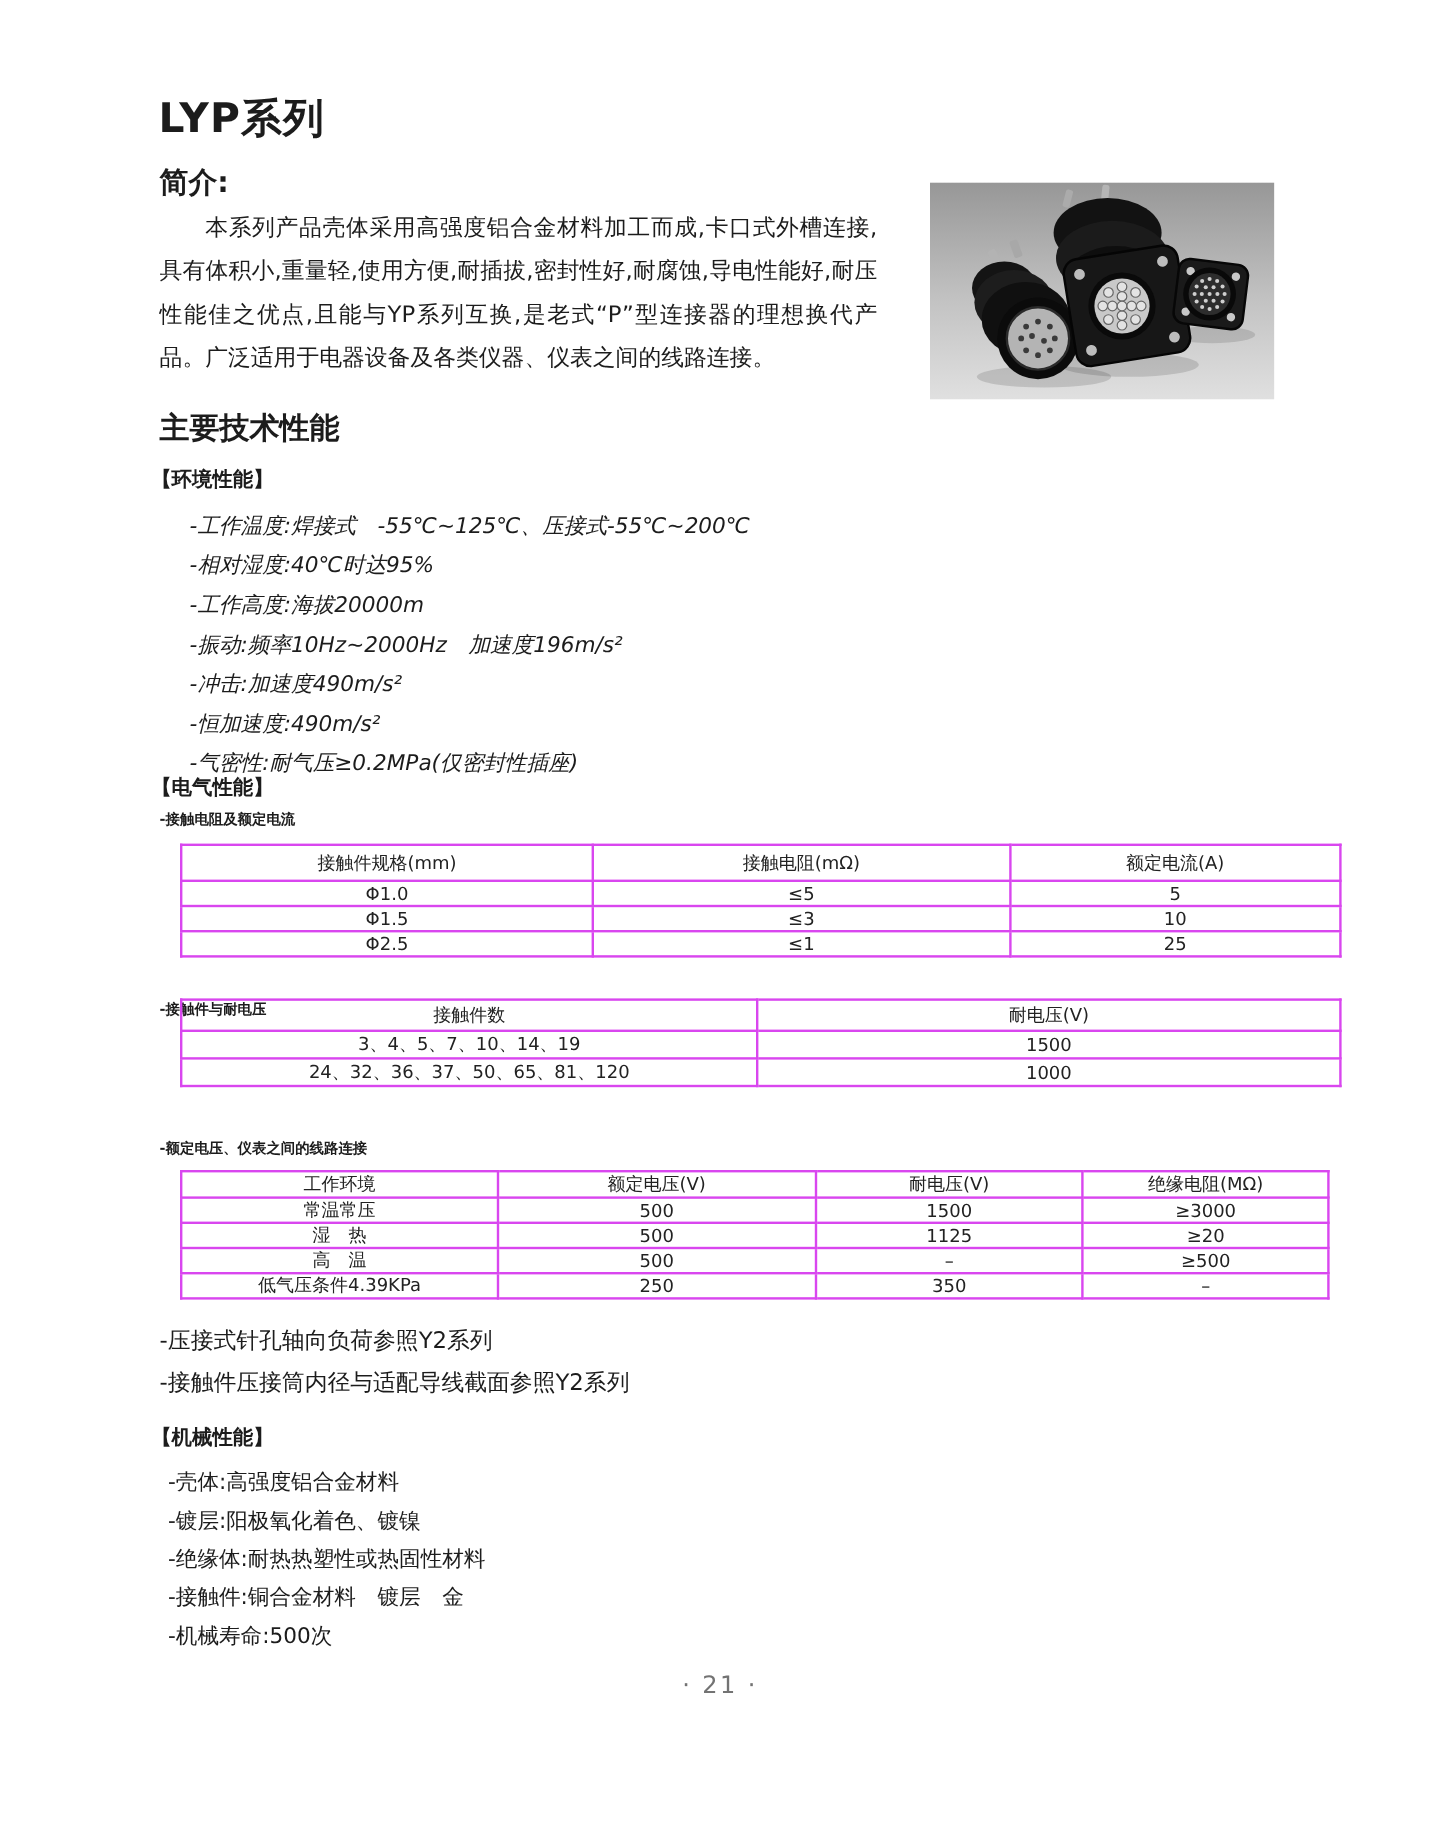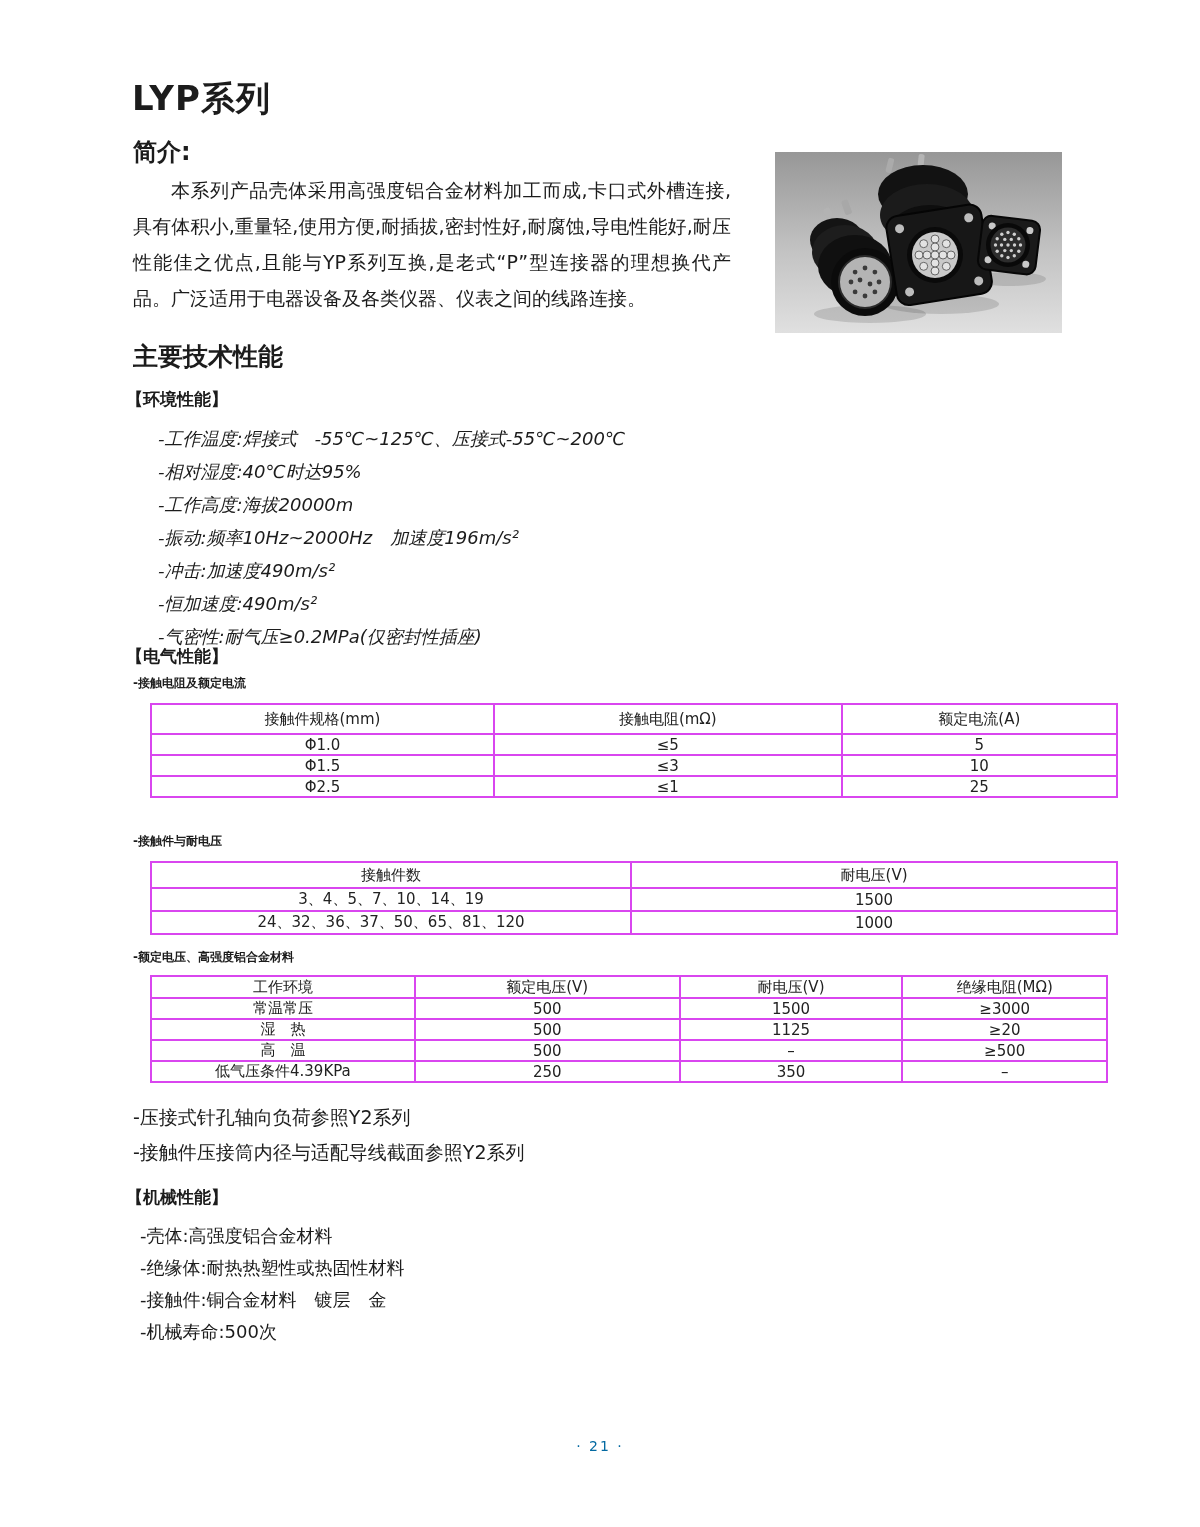--- a/index.html
+++ b/index.html
@@ -35,28 +35,28 @@
     border-collapse:collapse;table-layout:fixed;
     font-size:15px;color:#222;
   }
   table.spec-table th,table.spec-table td{
     border:2px solid #d946ef;text-align:center;vertical-align:middle;
     font-weight:normal;padding:0 4px;overflow:hidden;white-space:nowrap;
   }
   .t1{left:150px;top:703px;width:968px;}
   .t1 col:nth-child(1){width:35.5%;} .t1 col:nth-child(2){width:36%;} .t1 col:nth-child(3){width:28.5%;}
   .t1 th{height:28px;} .t1 td{height:19px;}
-  .t2{left:150px;top:861px;width:968px;}
+  .t2{left:150px;top:832px;width:968px;}
   .t2 col:nth-child(1){width:49.7%;} .t2 col:nth-child(2){width:50.3%;}
   .t2 th{height:24px;} .t2 td{height:21px;}
   .t3{left:150px;top:975px;width:958px;}
   .t3 col:nth-child(1){width:27.6%;} .t3 col:nth-child(2){width:27.7%;}
   .t3 col:nth-child(3){width:23.3%;} .t3 col:nth-child(4){width:21.4%;}
   .t3 th{height:20px;} .t3 td{height:18px;}
-  .footer{left:0;top:1438px;width:100%;text-align:center;font-size:14px;color:#0369a1;letter-spacing:2px;}
+  .footer{left:0;top:1392px;width:100%;text-align:center;font-size:20px;color:#737373;letter-spacing:2px;}
 </style>
 </head>
 <body>
 
 <div class="abs page-title">LYP系列</div>
 
 <div class="abs intro-heading">简介:</div>
 
 <p class="abs intro-para">本系列产品壳体采用高强度铝合金材料加工而成,卡口式外槽连接,具有体积小,重量轻,使用方便,耐插拔,密封性好,耐腐蚀,导电性能好,耐压性能佳之优点,且能与YP系列互换,是老式“P”型连接器的理想换代产品。广泛适用于电器设备及各类仪器、仪表之间的线路连接。</p>
 
@@ -229,21 +229,21 @@
       <td>3、4、5、7、10、14、19</td>
       <td>1500</td>
     </tr>
     <tr>
       <td>24、32、36、37、50、65、81、120</td>
       <td>1000</td>
     </tr>
   </tbody>
 </table>
 
-<div class="abs table-label t3-label">-额定电压、高强度铝合金材料</div>
+<div class="abs table-label t3-label">-额定电压、仪表之间的线路连接</div>
 <table class="abs spec-table t3">
   <colgroup>
       <col>
       <col>
       <col>
       <col>
     </colgroup>
   <thead>
     <tr>
       <th>工作环境</th>
@@ -282,18 +282,19 @@
 
 <div class="abs notes">
   <div class="note-item">-压接式针孔轴向负荷参照Y2系列</div>
   <div class="note-item">-接触件压接筒内径与适配导线截面参照Y2系列</div>
 </div>
 
 <div class="abs bracket-heading mech-heading">【机械性能】</div>
 
 <div class="abs mech-list">
   <div class="list-item">-壳体:高强度铝合金材料</div>
+  <div class="list-item">-镀层:阳极氧化着色、镀镍</div>
   <div class="list-item">-绝缘体:耐热热塑性或热固性材料</div>
   <div class="list-item">-接触件:铜合金材料　镀层　金</div>
   <div class="list-item">-机械寿命:500次</div>
 </div>
 
 <div class="abs footer">· 21 ·</div>
 
 </body></html>

